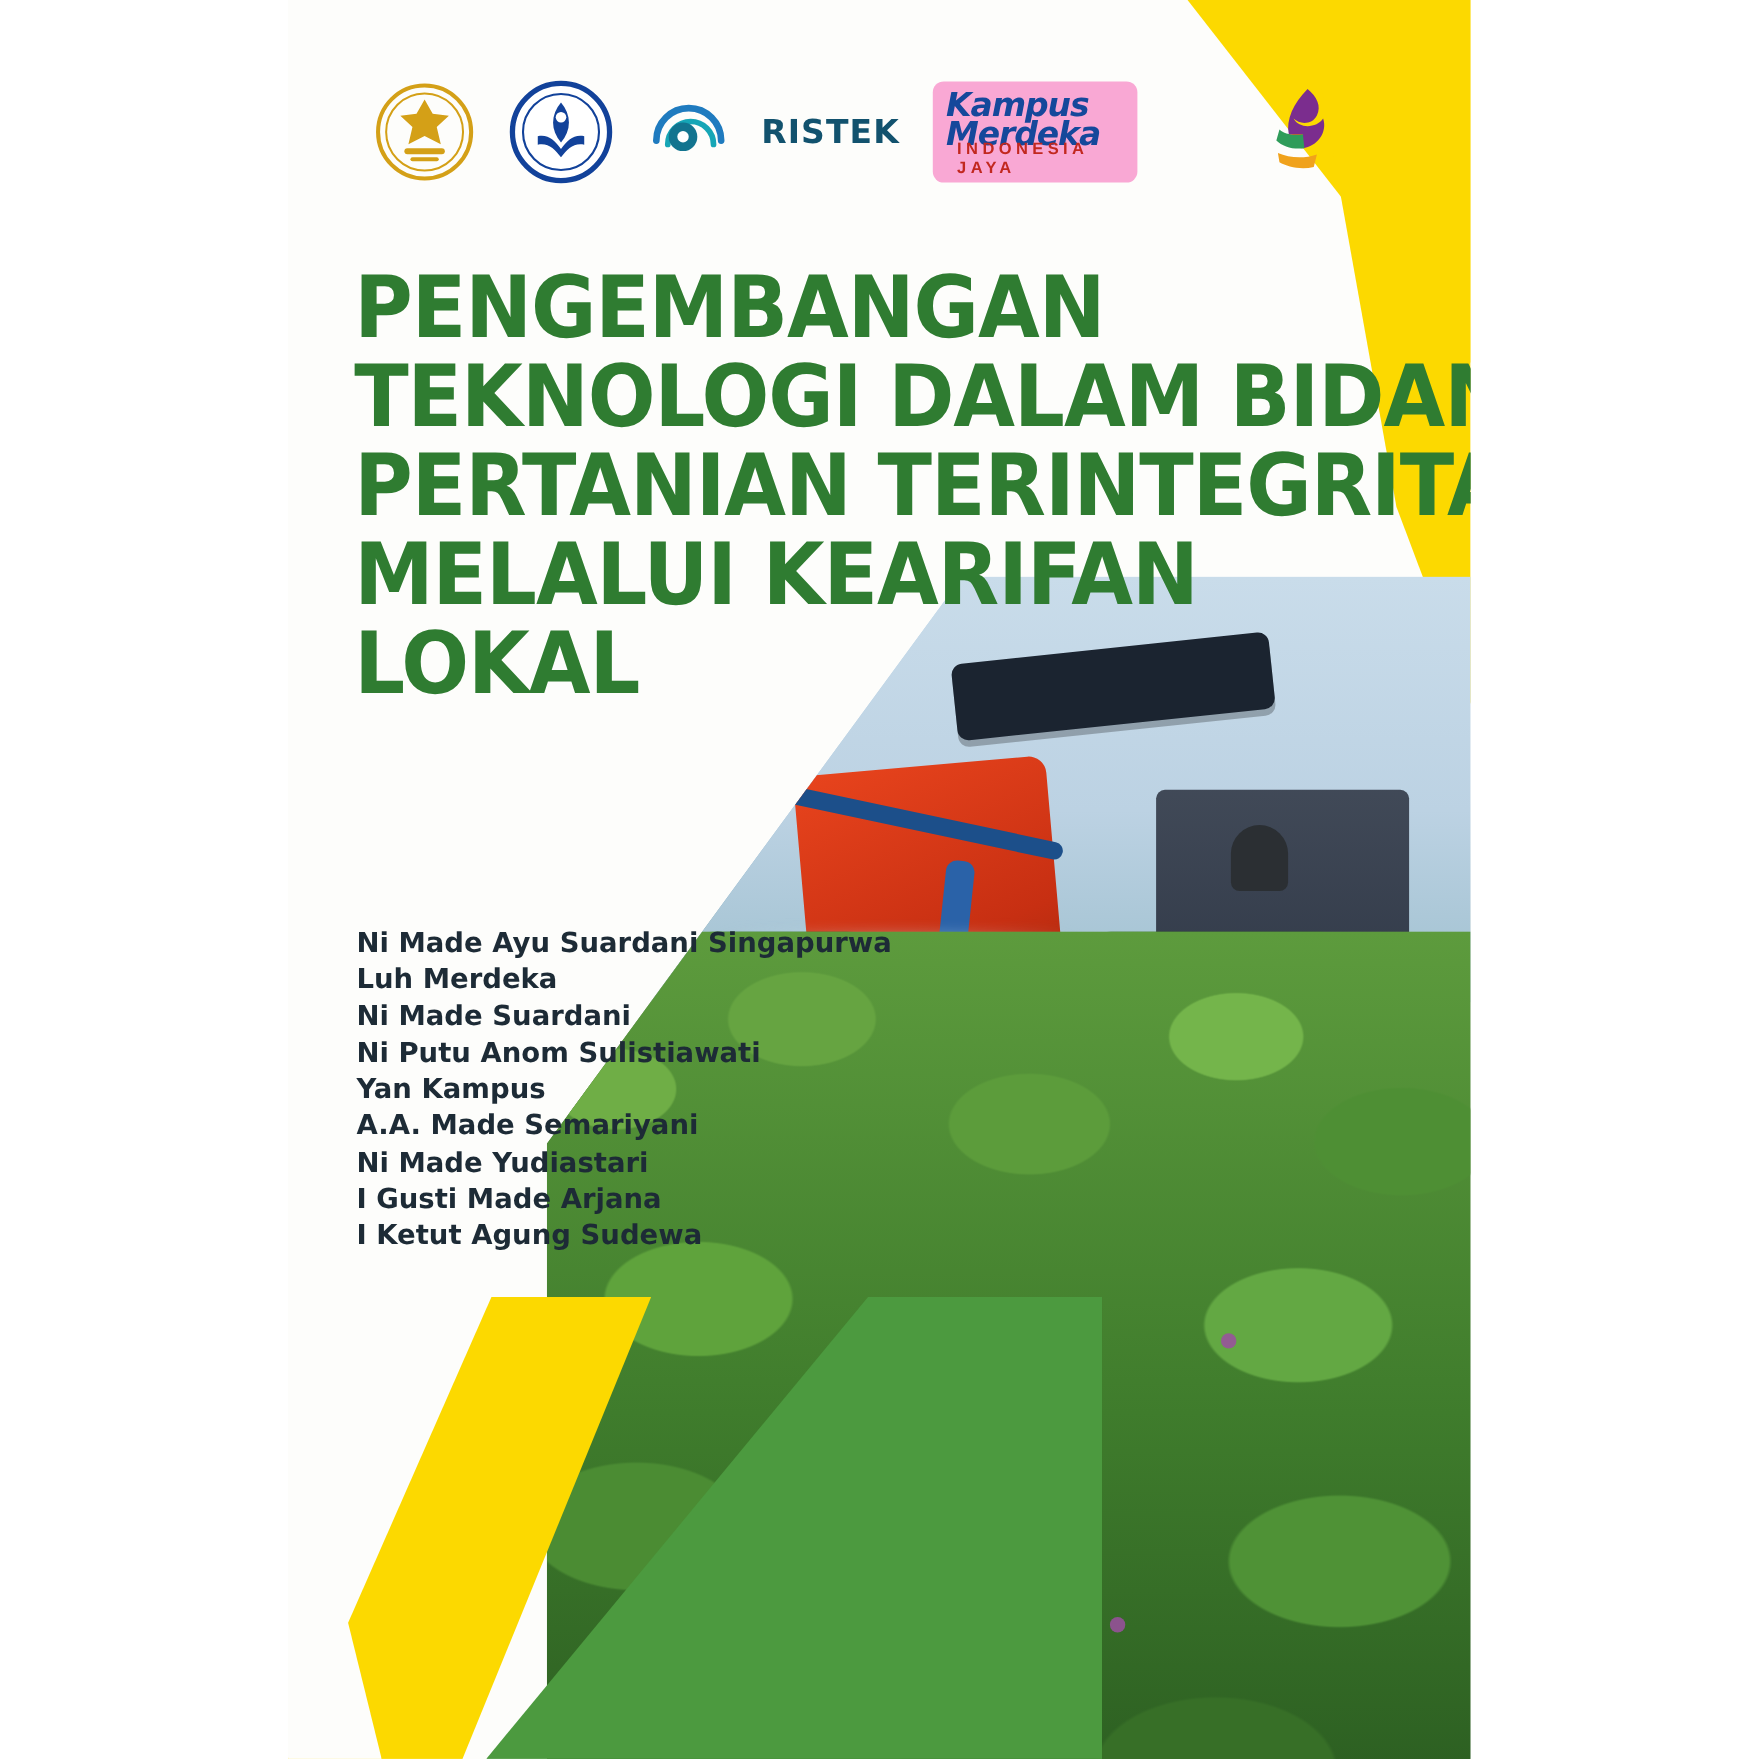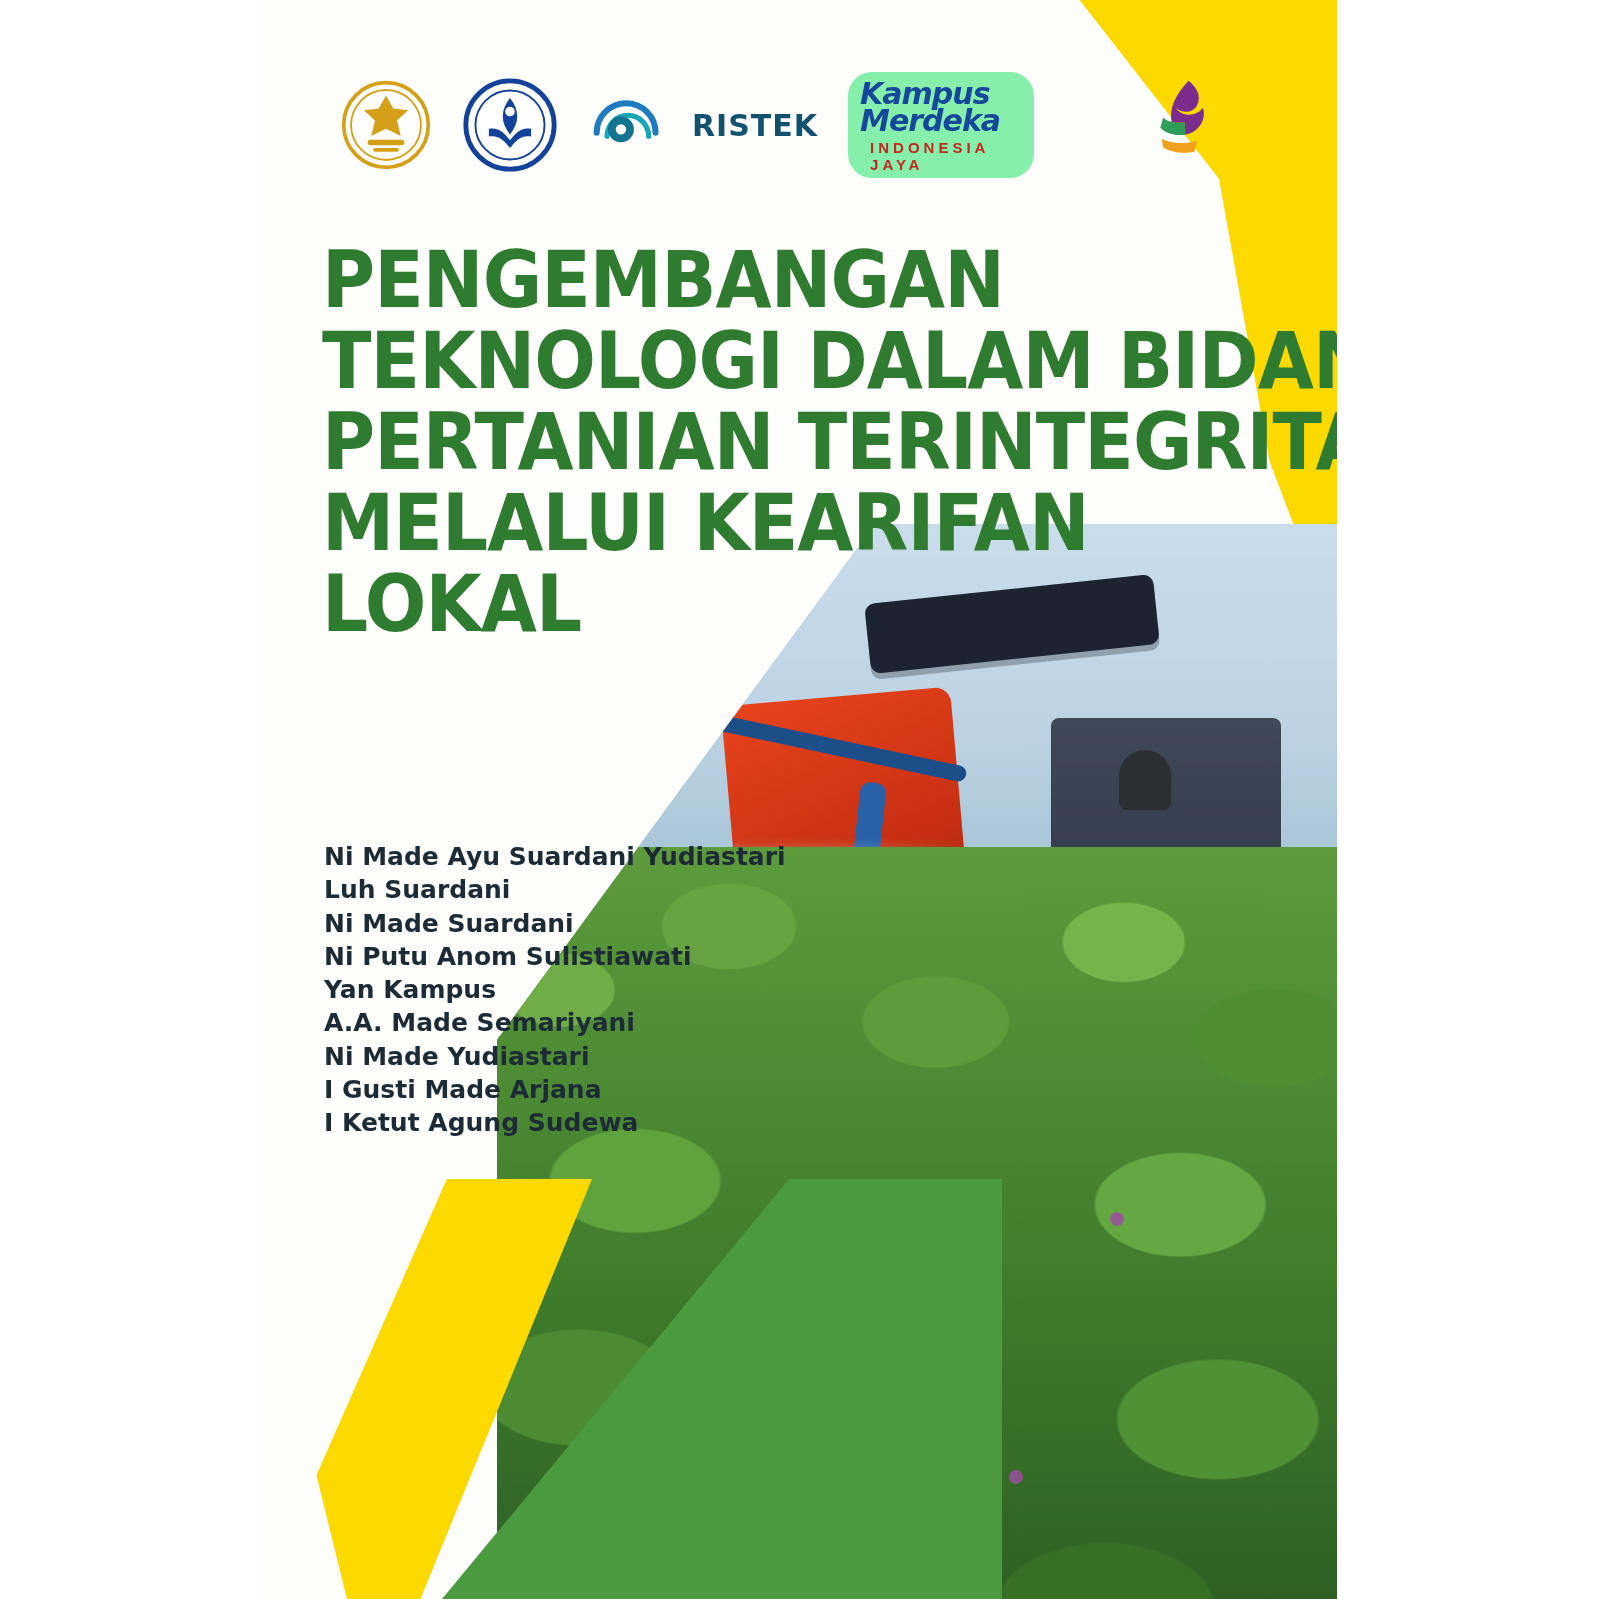--- a/index.html
+++ b/index.html
@@ -212,23 +212,23 @@
     left: 78px;
     top: 72px;
     display: flex;
     align-items: center;
     gap: 30px;
   }
   .logo { display: block; }
 
   .kampus-merdeka {
     width: 186px;
-    height: 106px;
-    background: #86efac;
-    border-radius: 24px;
+    height: 92px;
+    background: #f9a8d4;
+    border-radius: 10px;
     position: relative;
     overflow: hidden;
   }
   .km-line1, .km-line2 {
     position: absolute;
     left: 12px;
     color: #15489b;
     font-weight: 700;
     font-style: italic;
     letter-spacing: -1px;
@@ -361,22 +361,22 @@
 
   <div class="title">
     <span>PENGEMBANGAN</span>
     <span>TEKNOLOGI DALAM BIDANG</span>
     <span>PERTANIAN TERINTEGRITAS</span>
     <span>MELALUI KEARIFAN</span>
     <span>LOKAL</span>
   </div>
 
   <div class="authors">
-    <div>Ni Made Ayu Suardani Yudiastari</div>
-    <div>Luh Suardani</div>
+    <div>Ni Made Ayu Suardani Singapurwa</div>
+    <div>Luh Merdeka</div>
     <div>Ni Made Suardani</div>
     <div>Ni Putu Anom Sulistiawati</div>
     <div>Yan Kampus</div>
     <div>A.A. Made Semariyani</div>
     <div>Ni Made Yudiastari</div>
     <div>I Gusti Made Arjana</div>
     <div>I Ketut Agung Sudewa</div>
   </div>
 
 </div>

